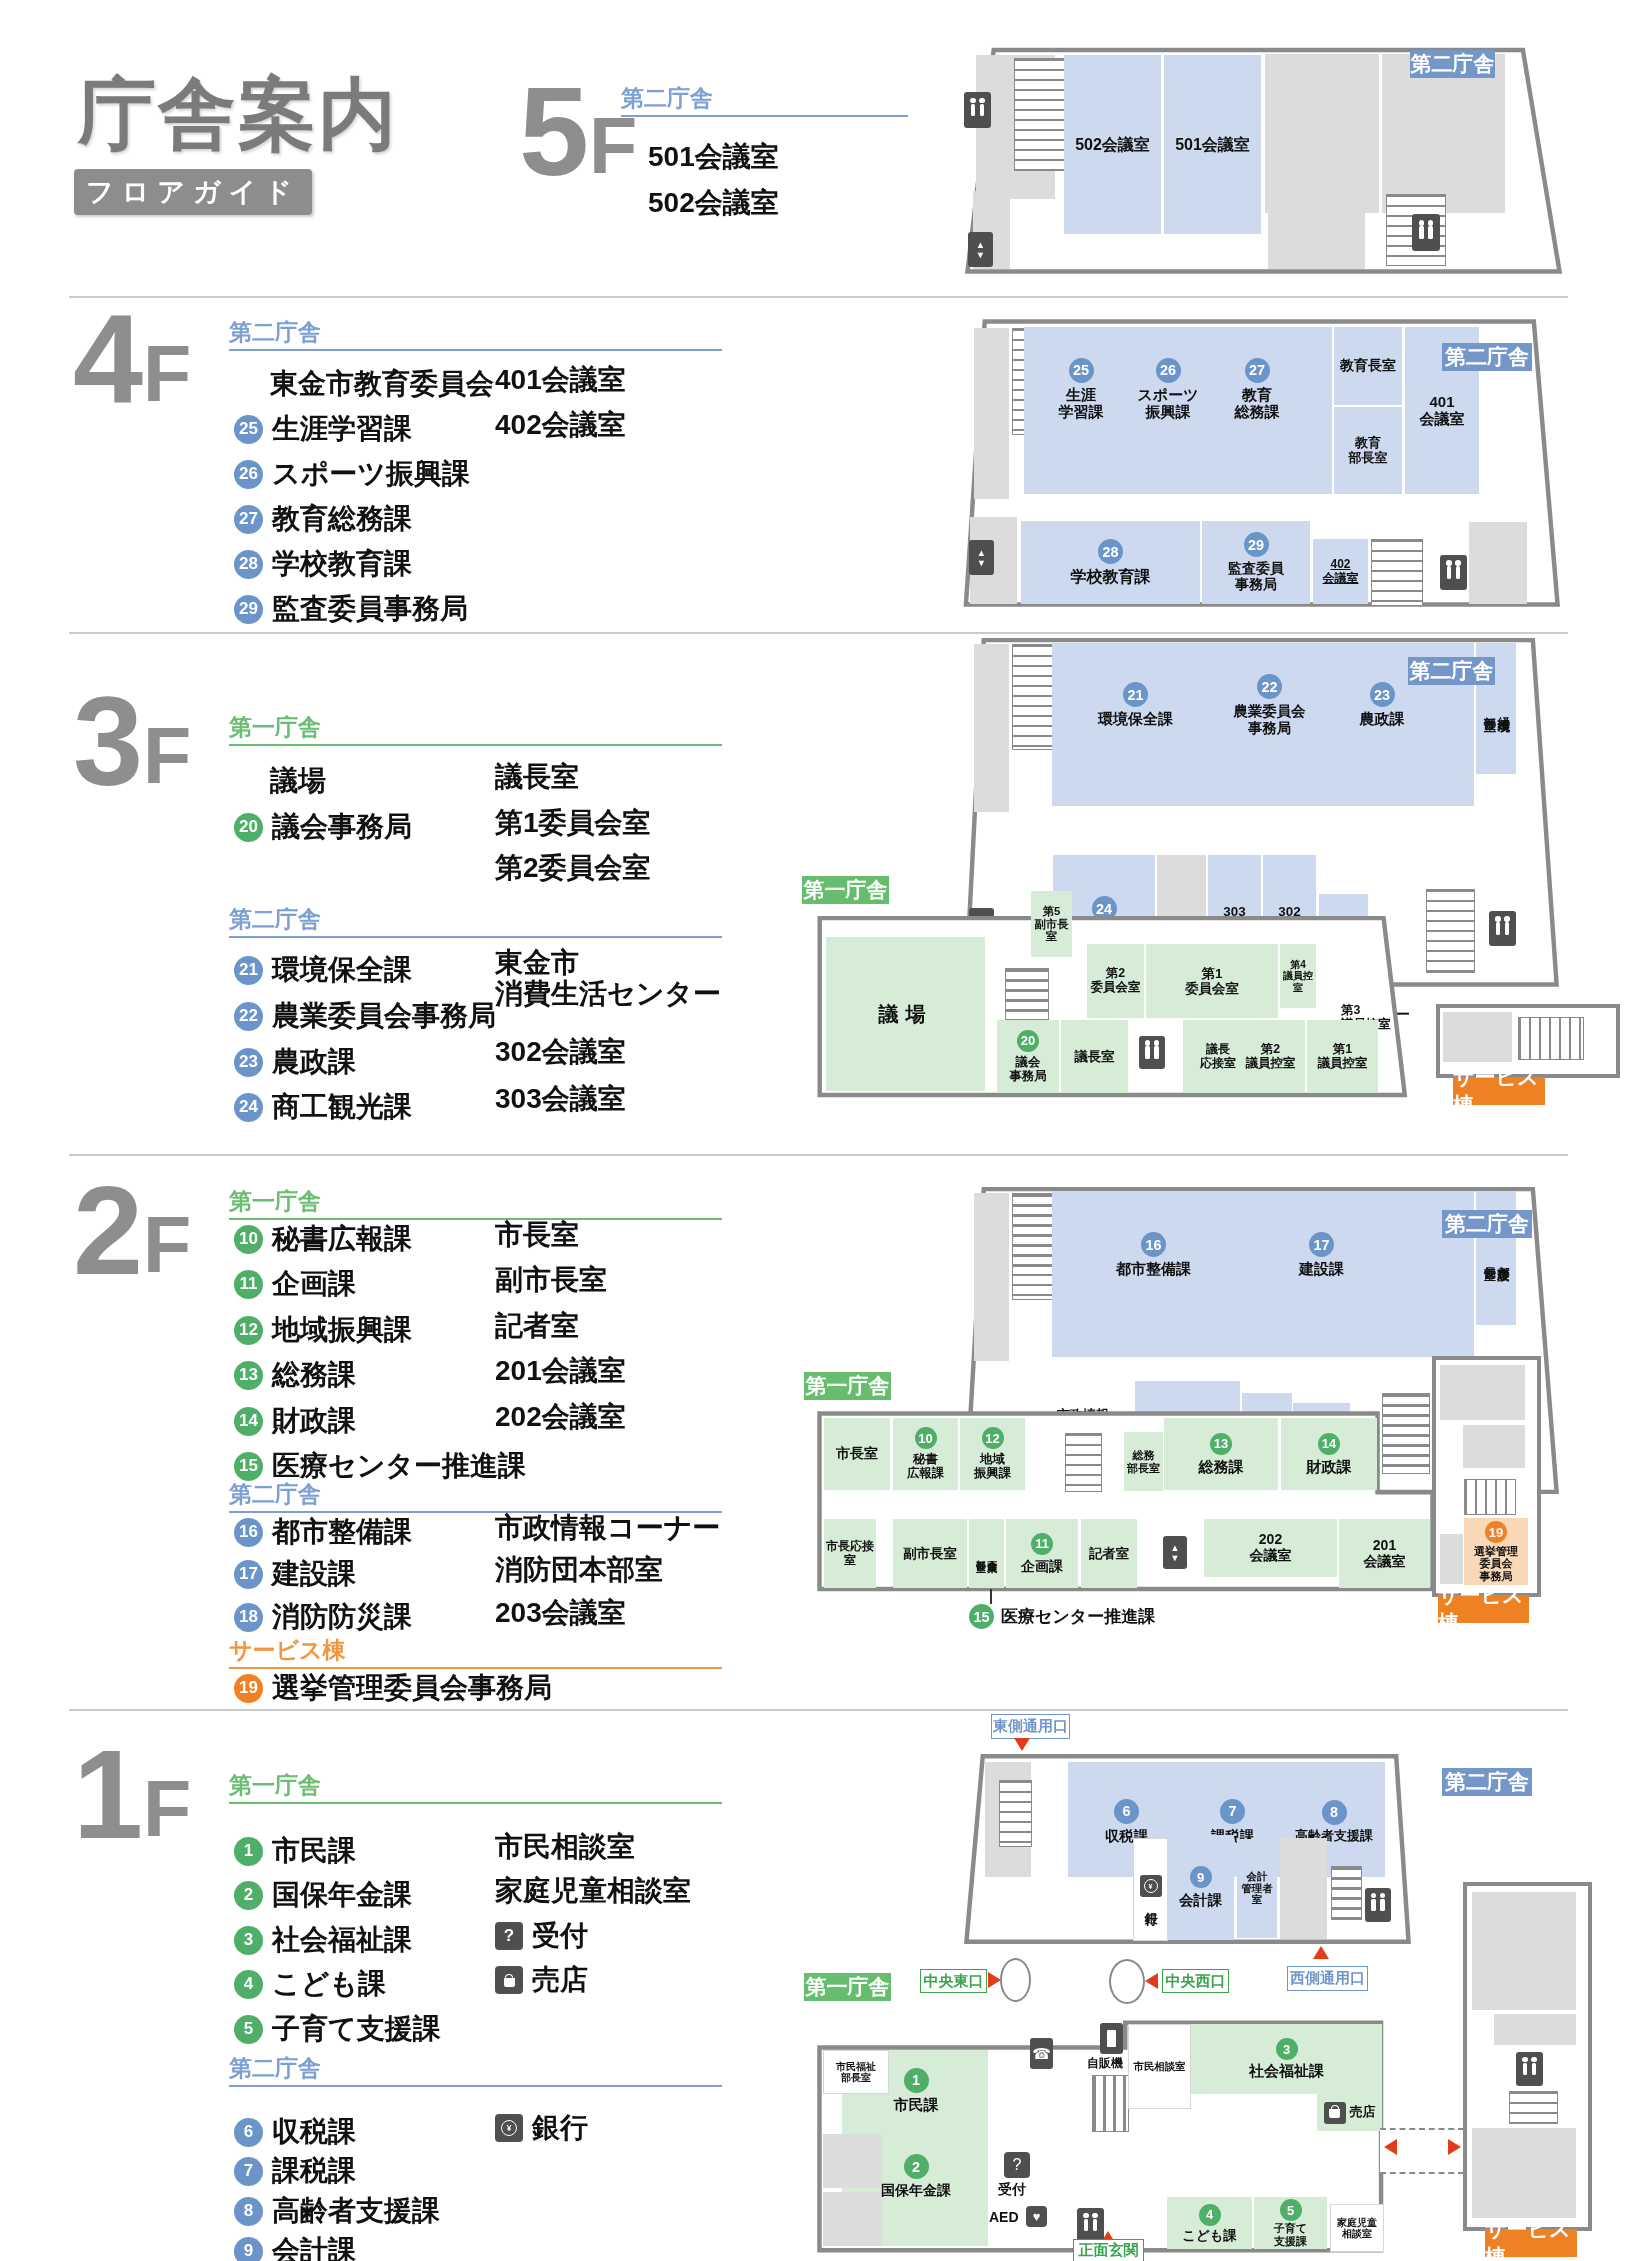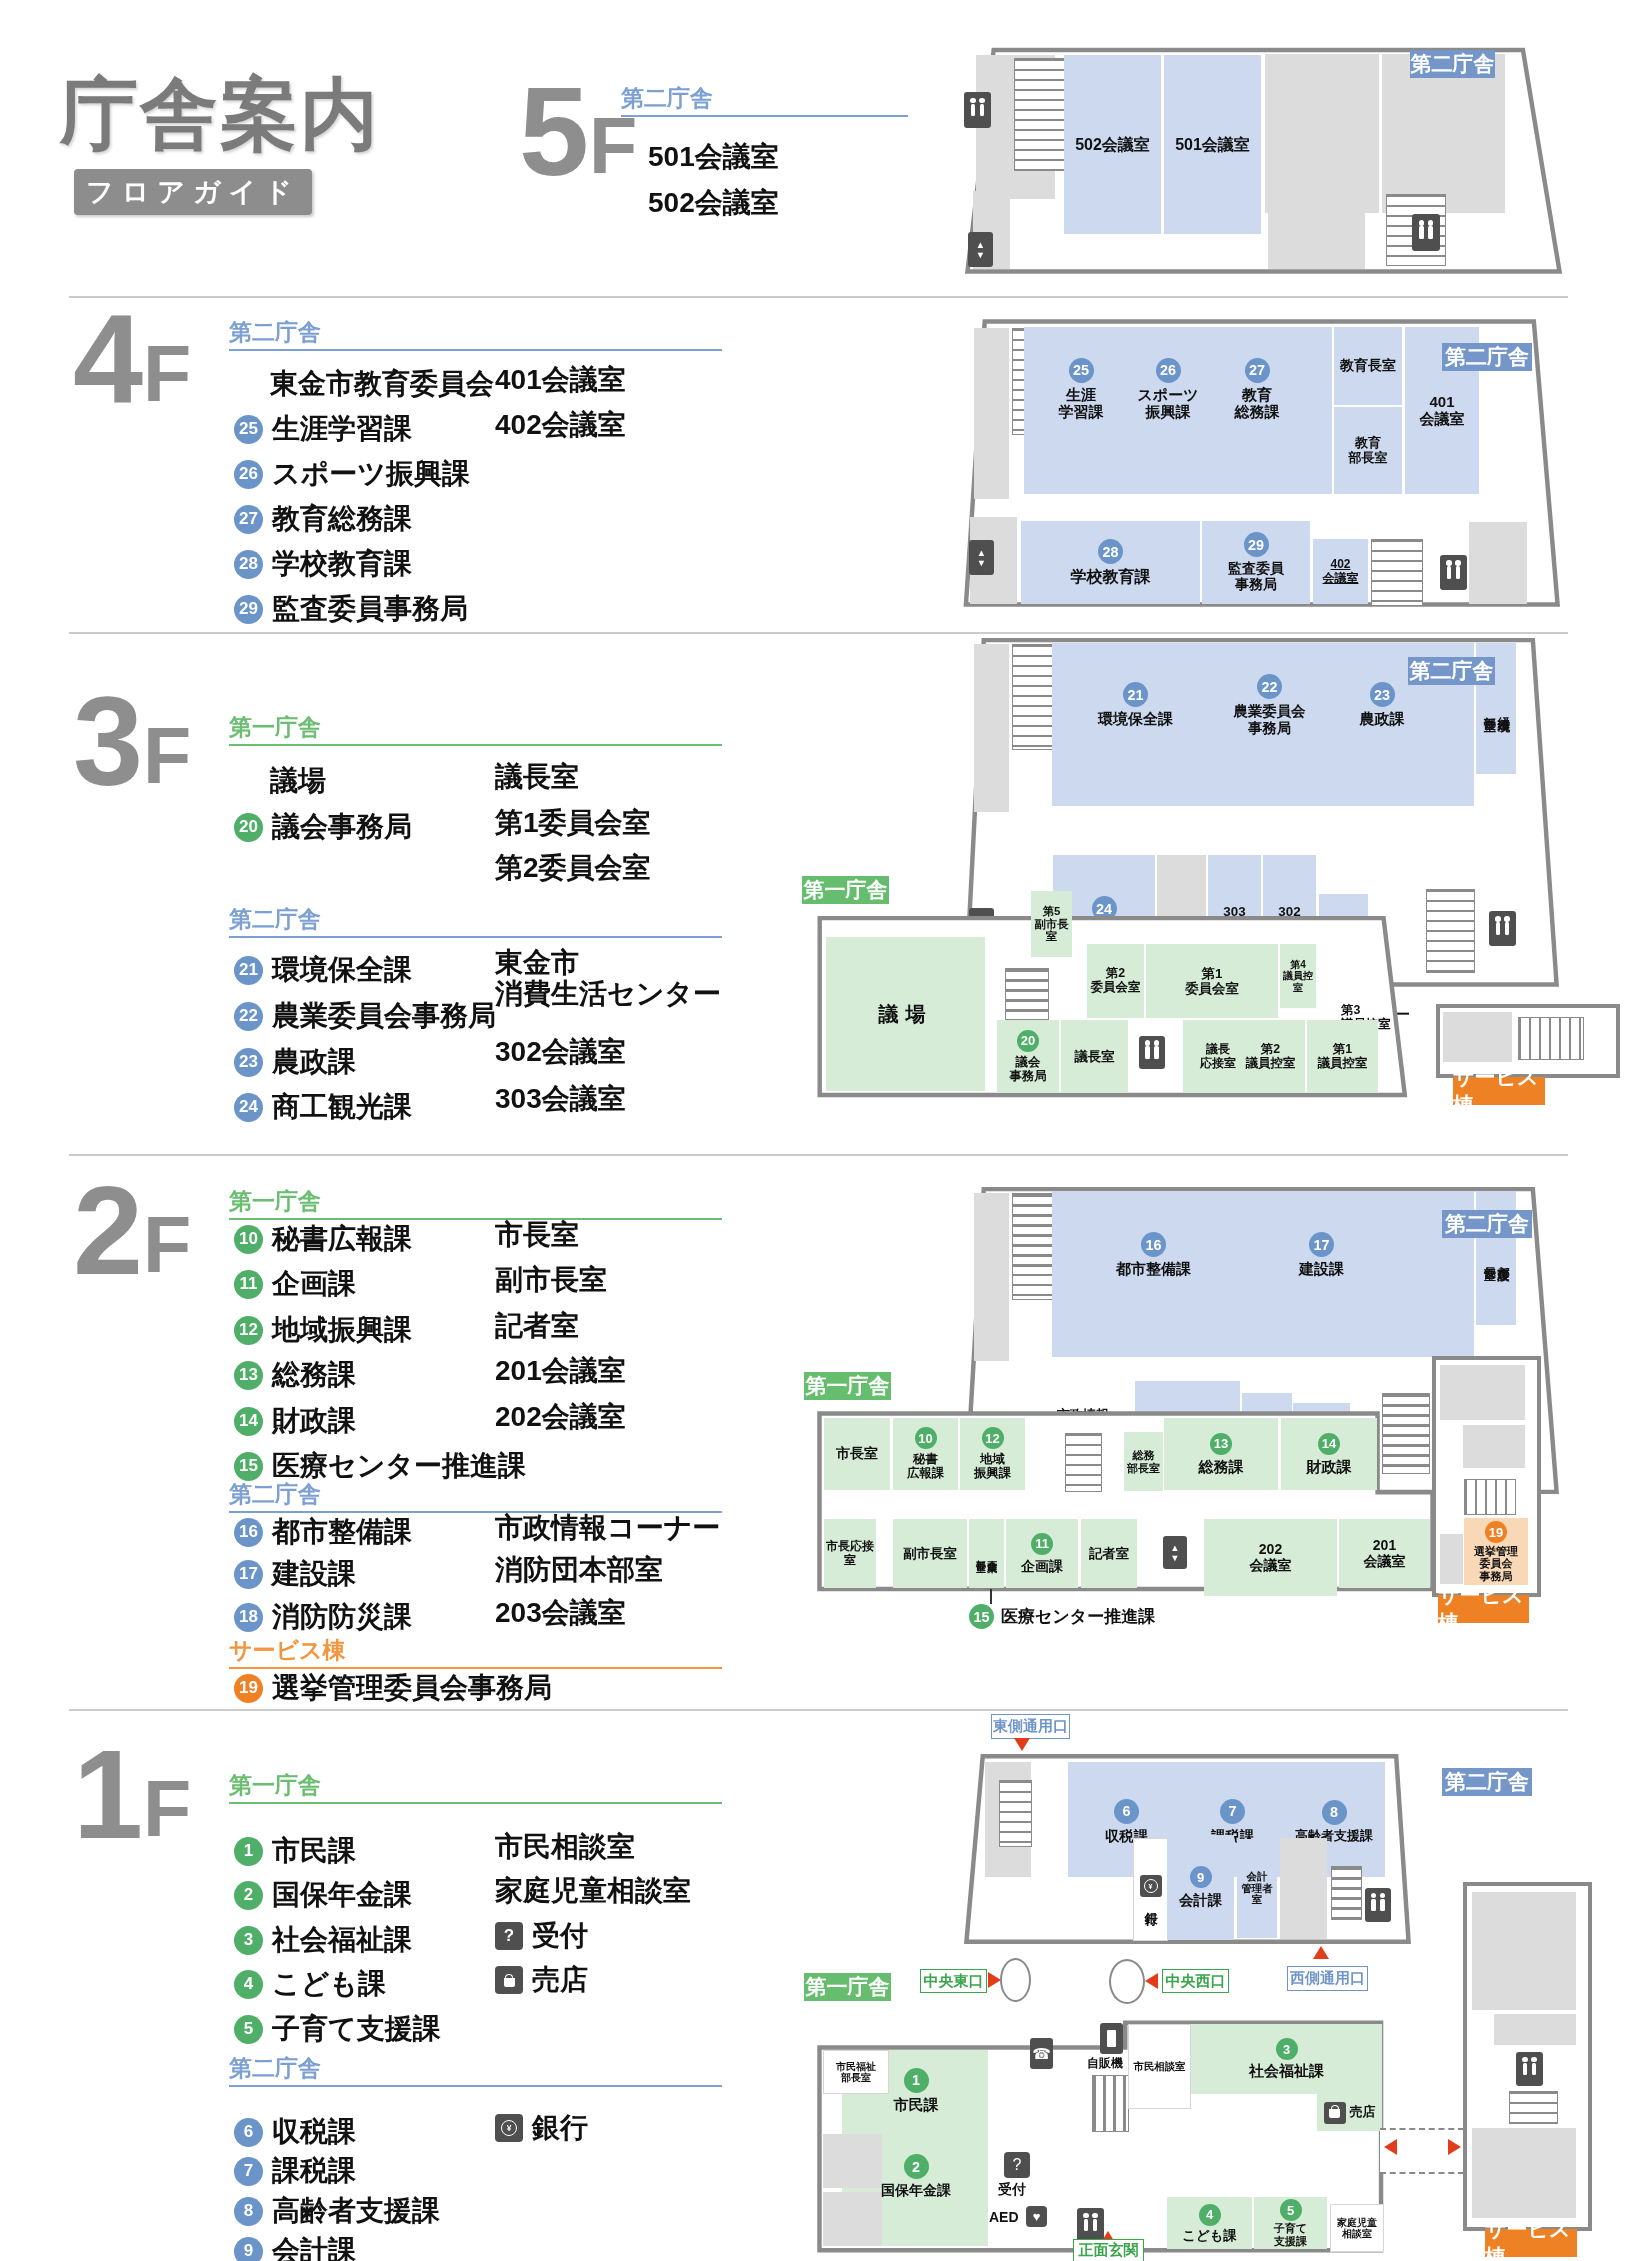--- a/index.html
+++ b/index.html
@@ -63,21 +63,21 @@
     linear-gradient(to bottom right,transparent calc(50% - 1px),#9a9a9a calc(50% - 1px) calc(50% + 1px),transparent calc(50% + 1px));}
   .dash{border-top:2.5px dashed #8a8a8a;border-bottom:2.5px dashed #8a8a8a;background:#fff;}
   .bag{position:relative;width:11px;height:8.4px;background:#fff;border-radius:0 0 2px 2px;display:block;margin-top:4px;}
   .bag::before{content:'';position:absolute;top:-4.5px;left:1.5px;width:6px;height:5px;border:1.5px solid #fff;border-bottom:none;border-radius:4px 4px 0 0;}
   .coin{width:14px;height:14px;border:1.5px solid #fff;border-radius:50%;display:flex;align-items:center;justify-content:center;font-size:8.4px;font-weight:bold;color:#fff;}
   .callout-txt{font-weight:bold;white-space:pre-line;line-height:1.15;}
 </style>
 </head>
 <body>
 
-<div class="abs ttl" style="left:60px;top:63px;width:347px;">庁舎案内</div>
+<div class="abs ttl" style="left:78px;top:63px;width:347px;">庁舎案内</div>
 <div class="abs badge" style="left:74px;top:169px;width:238px;height:46px;">フロアガイド</div>
 
 <div class="abs divider" style="left:69px;top:296px;width:1499px;"></div>
 <div class="abs divider" style="left:69px;top:632px;width:1499px;"></div>
 <div class="abs divider" style="left:69px;top:1154px;width:1499px;"></div>
 <div class="abs divider" style="left:69px;top:1709px;width:1499px;"></div>
 
 <div class="abs fnum" style="left:519px;top:83px;">
   <span class="n">5</span>
     <span class="f">F</span>
@@ -510,21 +510,21 @@
     <span class="circ c44 cg">11</span>
     <span class="rl" style="font-size:14px;">企画課</span>
   </div>
 <div class="abs room bgg" style="left:1081px;top:1519px;width:56px;height:69px;">
     <span class="rl" style="font-size:13.4px;">記者室</span>
   </div>
 <div class="abs icon ev" style="left:1163px;top:1536px;width:24px;height:33px;">
     <span>▲</span>
     <span>▼</span>
   </div>
-<div class="abs room bgg" style="left:1204px;top:1519px;width:133px;height:77px;">
+<div class="abs room bgg" style="left:1204px;top:1519px;width:133px;height:58px;">
     <span class="rl" style="font-size:14px;">202
 会議室</span>
   </div>
 <div class="abs room bgg" style="left:1339px;top:1519px;width:91px;height:69px;">
     <span class="rl" style="font-size:14px;">201
 会議室</span>
   </div>
 <div class="abs" style="left:1432px;top:1356px;width:101px;height:233px;border:4px solid #8a8a8a;background:#fff;"></div>
 <div class="abs bggr" style="left:1440px;top:1365px;width:85px;height:55px;"></div>
 <div class="abs bggr" style="left:1463px;top:1425px;width:62px;height:43px;"></div>

